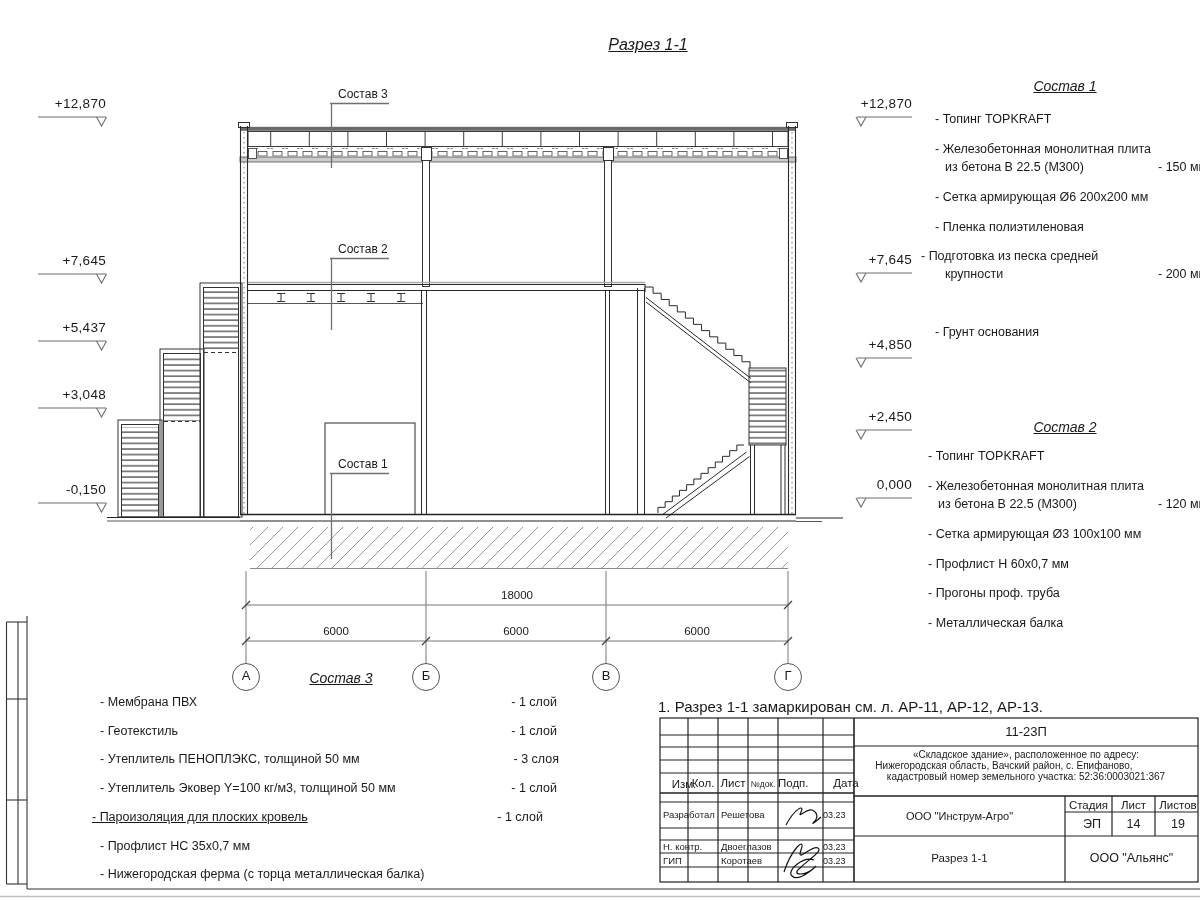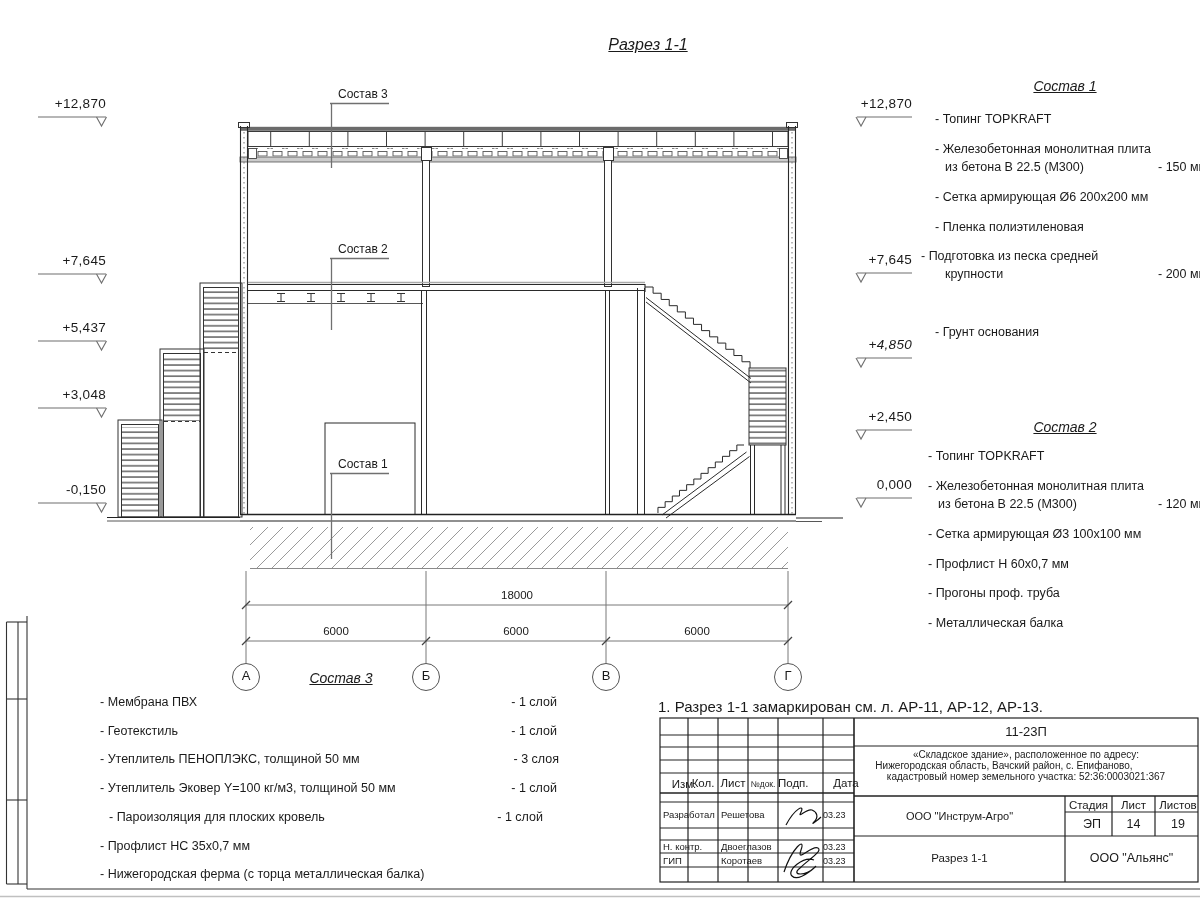--- a/index.html
+++ b/index.html
@@ -243,21 +243,21 @@
 <div class="t title" style="left:568px;top:36px;width:160px;">Разрез 1-1</div>
 
 <div class="t elev" style="left:30px;top:96px;width:76px;">+12,870</div>
 <div class="t elev" style="left:30px;top:253px;width:76px;">+7,645</div>
 <div class="t elev" style="left:30px;top:320px;width:76px;">+5,437</div>
 <div class="t elev" style="left:30px;top:387px;width:76px;">+3,048</div>
 <div class="t elev" style="left:30px;top:482px;width:76px;">-0,150</div>
 
 <div class="t elev" style="left:838px;top:96px;width:74px;">+12,870</div>
 <div class="t elev" style="left:838px;top:252px;width:74px;">+7,645</div>
-<div class="t elev" style="left:838px;top:337px;width:74px;font-style:italic;">+4,850</div>
+<div class="t elev" style="left:838px;top:337px;width:74px;">+4,850</div>
 <div class="t elev" style="left:838px;top:409px;width:74px;">+2,450</div>
 <div class="t elev" style="left:838px;top:477px;width:74px;">0,000</div>
 
 <div class="t callout" style="left:338px;top:88px;">Состав 3</div>
 <div class="t callout" style="left:338px;top:243px;">Состав 2</div>
 <div class="t callout" style="left:338px;top:458px;">Состав 1</div>
 
 <div class="t dim" style="left:487px;top:589px;width:60px;">18000</div>
 <div class="t dim" style="left:306px;top:625px;width:60px;">6000</div>
 <div class="t dim" style="left:486px;top:625px;width:60px;">6000</div>
@@ -292,21 +292,21 @@
 
 <div class="t comp-h" style="left:241px;top:670px;width:200px;">Состав 3</div>
 <div class="t item" style="left:100px;top:695px;">- Мембрана ПВХ</div>
 <div class="t note-r" style="left:457px;top:695px;width:100px;">- 1 слой</div>
 <div class="t item" style="left:100px;top:724px;">- Геотекстиль</div>
 <div class="t note-r" style="left:457px;top:724px;width:100px;">- 1 слой</div>
 <div class="t item" style="left:100px;top:752px;">- Утеплитель ПЕНОПЛЭКС, толщиной 50 мм</div>
 <div class="t note-r" style="left:459px;top:752px;width:100px;">- 3 слоя</div>
 <div class="t item" style="left:100px;top:781px;">- Утеплитель Эковер Y=100 кг/м3, толщиной 50 мм</div>
 <div class="t note-r" style="left:457px;top:781px;width:100px;">- 1 слой</div>
-<div class="t item" style="left:109px;top:810px;">- Пароизоляция для плоских кровель</div>
+<div class="t item" style="left:92px;top:810px;text-decoration:underline;">- Пароизоляция для плоских кровель</div>
 <div class="t note-r" style="left:443px;top:810px;width:100px;">- 1 слой</div>
 <div class="t item" style="left:100px;top:839px;">- Профлист НС 35х0,7 мм</div>
 <div class="t item" style="left:100px;top:867px;">- Нижегородская ферма (с торца металлическая балка)</div>
 
 <div class="t anno" style="left:658px;top:698px;">1. Разрез 1-1 замаркирован см. л. АР-11, АР-12, АР-13.</div>
 
 <div class="t tb" style="left:854px;top:725px;width:344px;font-size:13px;">11-23П</div>
 <div class="t tb-small" style="left:854px;top:749px;width:344px;">«Складское здание», расположенное по адресу:</div>
 <div class="t tb-small" style="left:854px;top:760px;width:300px;">Нижегородская область, Вачский район, с. Епифаново,</div>
 <div class="t tb-small" style="left:854px;top:771px;width:344px;">кадастровый номер земельного участка: 52:36:0003021:367</div>

